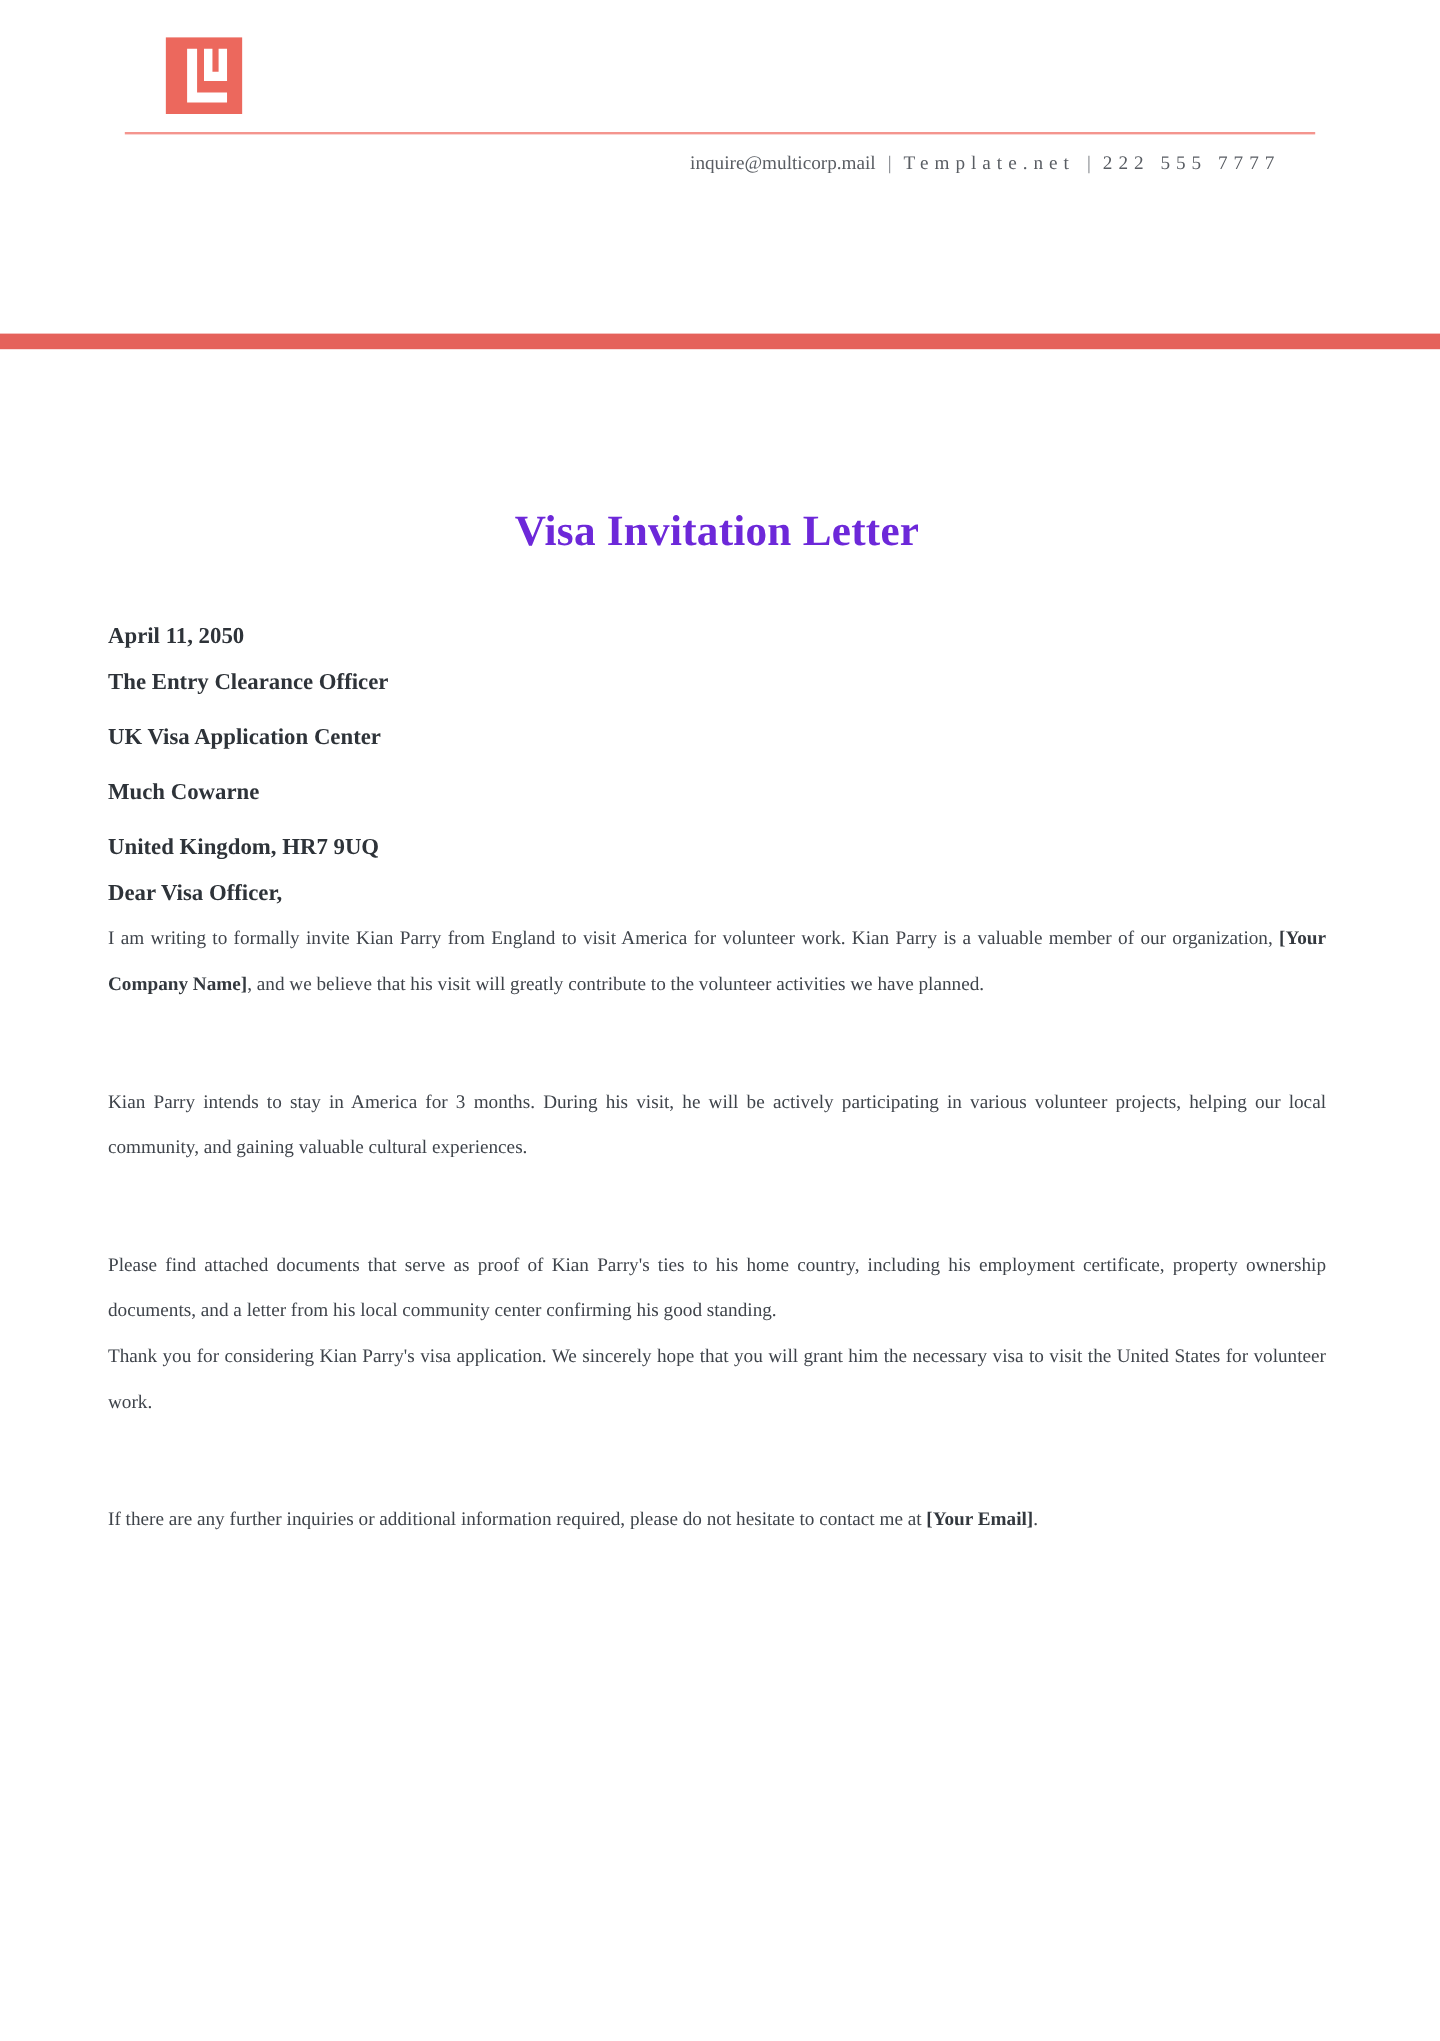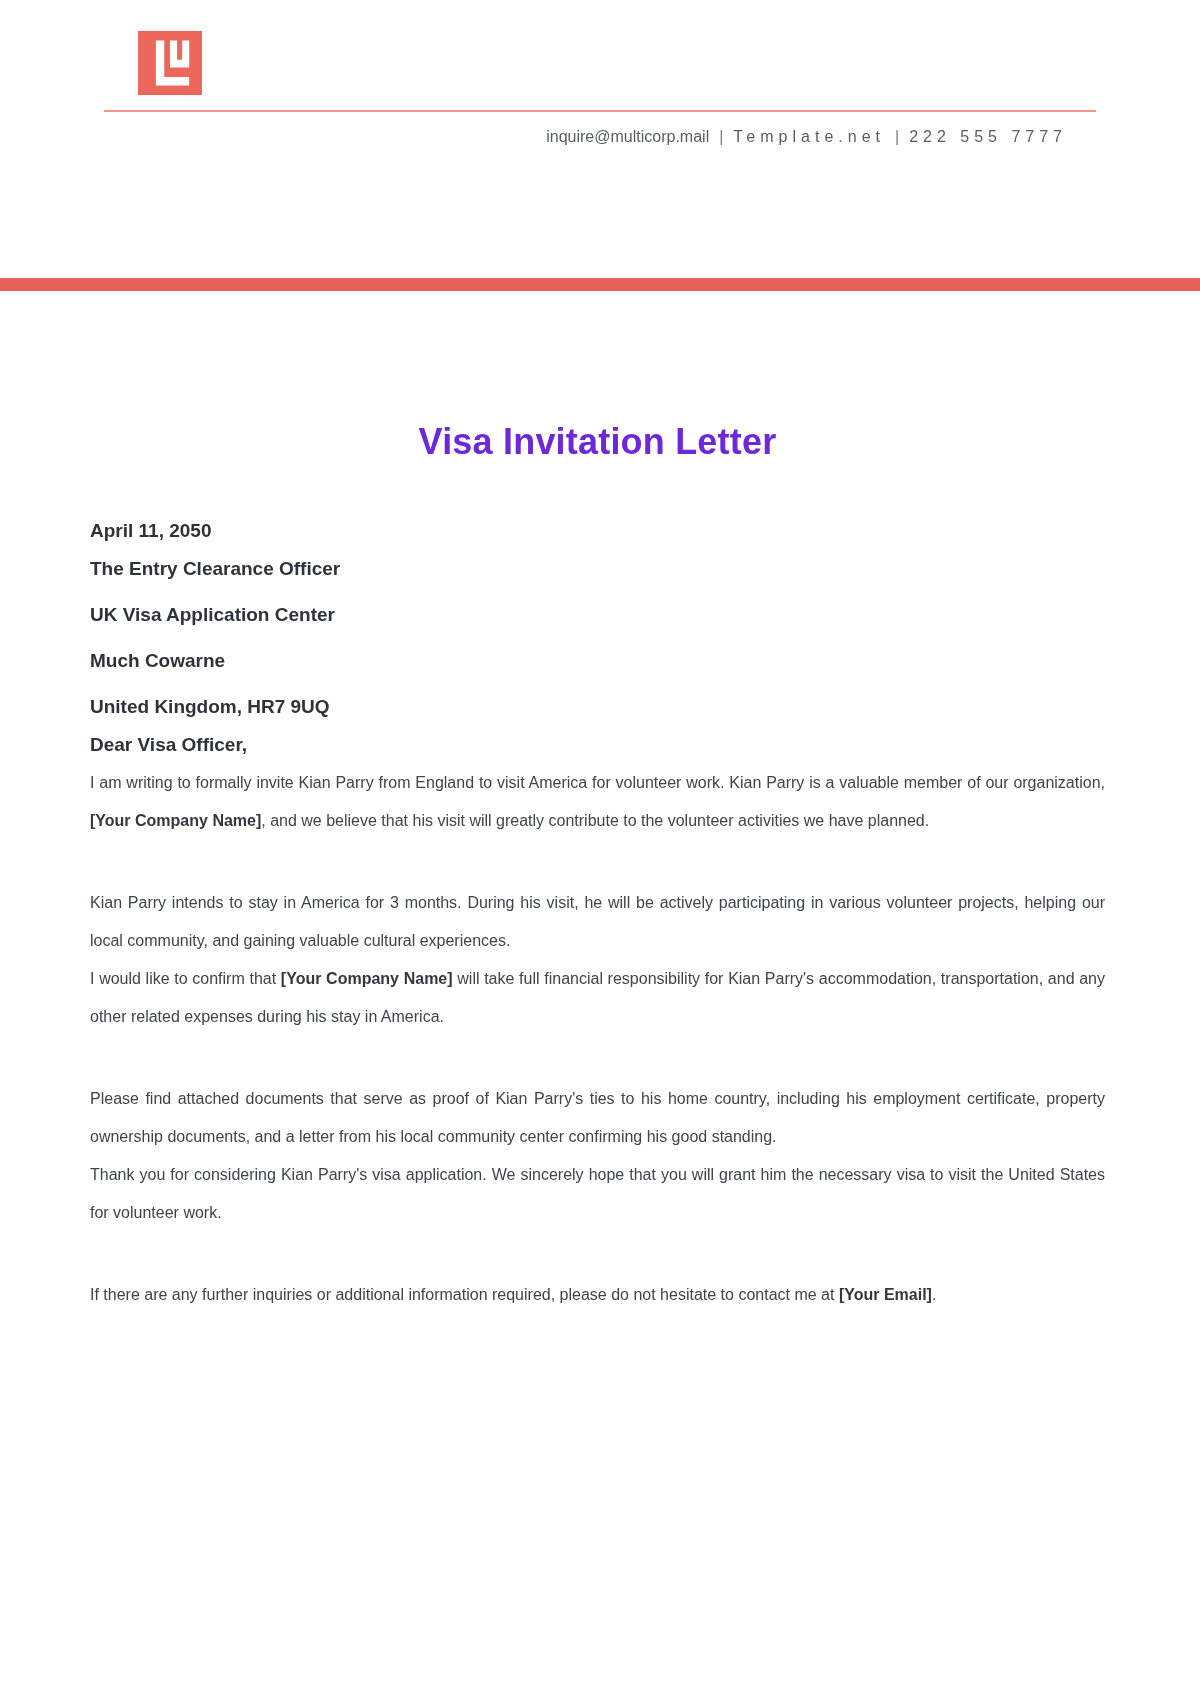--- a/index.html
+++ b/index.html
@@ -1,20 +1,20 @@
 <!DOCTYPE html>
 <html><head>
 <meta charset="utf-8">
 <style>
   html,body{margin:0;padding:0;background:#fff;}
   .page{
     position:relative;
     width:1200px;height:1701px;
     background:#ffffff;
-    font-family:Liberation Sans, sans-serif;
+    font-family:Liberation Serif, serif;
     overflow:hidden;
   }
   
   .logo{
     position:absolute;left:138px;top:31px;
     width:64px;height:64px;
   }
   .logo svg{display:block;width:100%;height:100%;}
   .rule{
     position:absolute;left:104px;top:110px;
@@ -50,21 +50,21 @@
     font-size:19px;line-height:38px;
     color:#2e3339;
   }
   .addr .mt{margin-top:8px;}
   p{
     margin:0;
     font-size:16px;line-height:38px;
     color:#3f444b;
     text-align:justify;
   }
-  p.gap{margin-top:44px;}
+  p.gap{margin-top:60px;}
   p strong{color:#33383e;font-weight:bold;}
 </style>
 </head>
 <body>
 
 <div class="page">
 
   <div class="logo">
     <svg viewBox="0 0 100 100" xmlns="http://www.w3.org/2000/svg">
       <rect x="0" y="0" width="100" height="100" fill="#ec685d" style="fill: rgb(236, 104, 93);"></rect>
@@ -90,21 +90,20 @@
       <div class="mt">UK Visa Application Center</div>
       <div class="mt">Much Cowarne</div>
       <div class="mt">United Kingdom, HR7 9UQ</div>
       <div>Dear Visa Officer,</div>
     </div>
 
     <p><span>I am writing to formally invite Kian Parry from England to visit America for volunteer work. Kian Parry is a valuable member of our organization, </span><strong>[Your Company Name]</strong><span>, and we believe that his visit will greatly contribute to the volunteer activities we have planned.</span></p>
 
     <p class="gap">Kian Parry intends to stay in America for 3 months. During his visit, he will be actively participating in various volunteer projects, helping our local community, and gaining valuable cultural experiences.</p>
 
-    <p><span>I would like to confirm that </span><strong>[Your Company Name]</strong><span> will take full financial responsibility for Kian Parry's accommodation, transportation, and any other related expenses during his stay in America.</span></p>
 
     <p class="gap">Please find attached documents that serve as proof of Kian Parry's ties to his home country, including his employment certificate, property ownership documents, and a letter from his local community center confirming his good standing.</p>
 
     <p>Thank you for considering Kian Parry's visa application. We sincerely hope that you will grant him the necessary visa to visit the United States for volunteer work.</p>
 
     <p class="gap"><span>If there are any further inquiries or additional information required, please do not hesitate to contact me at </span><strong>[Your Email]</strong><span>.</span></p>
   </main>
 
 </div>
 

